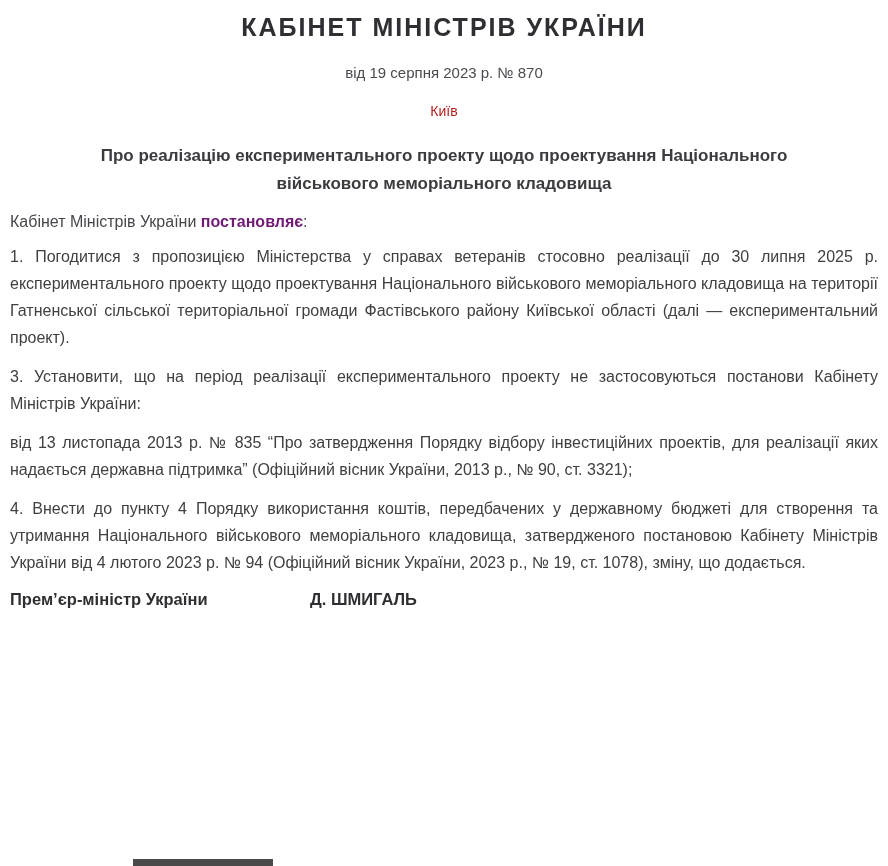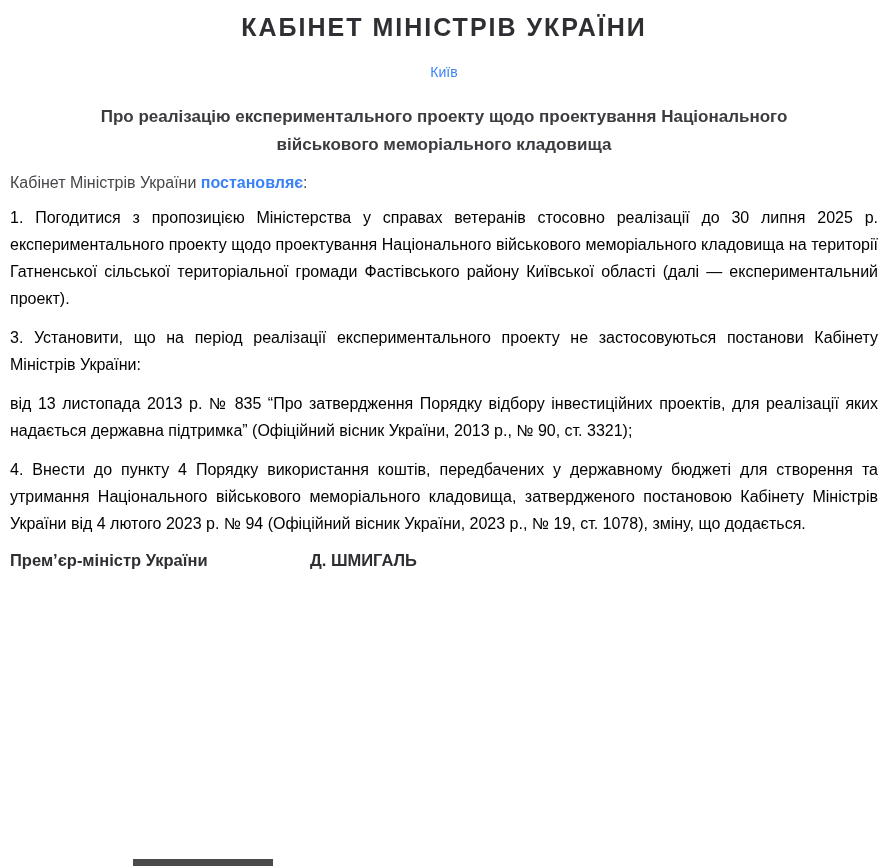--- a/index.html
+++ b/index.html
@@ -39,45 +39,45 @@
     font-size: 15px;
     font-weight: 400;
     color: #4a4a50;
     line-height: 18px;
   }
   .city {
     margin: 0 0 12px 0;
     text-align: center;
     font-size: 14px;
     font-weight: 400;
-    color: #3b82f6;
+    color: #b91c1c;
     line-height: 17px;
   }
   .doc-title {
     margin: 22px auto 0 auto;
     max-width: 700px;
     text-align: center;
     font-size: 17px;
     font-weight: 700;
     color: #3b3b40;
     line-height: 28px;
   }
   .preamble {
     margin: 10px 0 8px 0;
     font-size: 16px;
     line-height: 27px;
     color: #47474c;
   }
-  .preamble b { color: #3b82f6; }
+  .preamble b { color: #701a75; }
   .body-text p {
     margin: 0 0 12px 0;
     font-size: 16px;
     line-height: 27px;
     text-align: justify;
-    color: #000000;
+    color: #404040;
   }
   .signature {
     display: flex;
     align-items: baseline;
     margin-top: 14px;
     font-size: 16.5px;
     font-weight: 700;
     color: #2f2f33;
   }
   .signature .sig-post { width: 300px; flex: 0 0 300px; }
@@ -92,20 +92,21 @@
   }
 </style>
 </head>
 <body>
 
 <div class="page">
 
   <h1 class="org-title">КАБІНЕТ МІНІСТРІВ УКРАЇНИ</h1>
 
 
+  <div class="date-line">від 19 серпня 2023 р. № 870</div>
 
   <div class="city">Київ</div>
 
   <div class="doc-title">Про реалізацію експериментального проекту щодо проектування Національного військового меморіального кладовища</div>
 
   <div class="preamble"><span>Кабінет Міністрів України </span><b>постановляє</b><span>:</span></div>
 
   <div class="body-text">
     <p>1. Погодитися з пропозицією Міністерства у справах ветеранів стосовно реалізації до 30 липня 2025 р. експериментального проекту щодо проектування Національного військового меморіального кладовища на території Гатненської сільської територіальної громади Фастівського району Київської області (далі — експериментальний проект).</p>
     <p>3. Установити, що на період реалізації експериментального проекту не застосовуються постанови Кабінету Міністрів України:</p>

